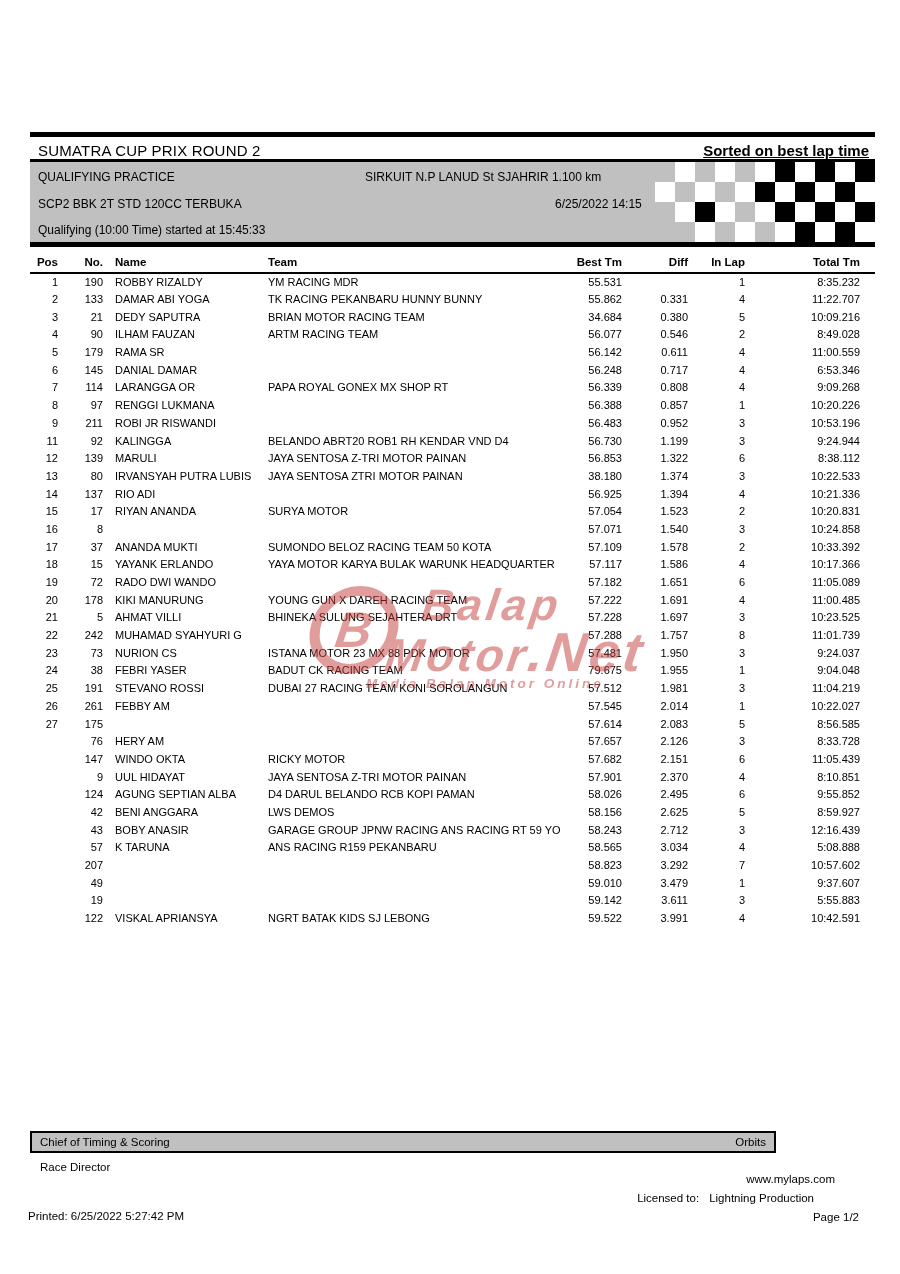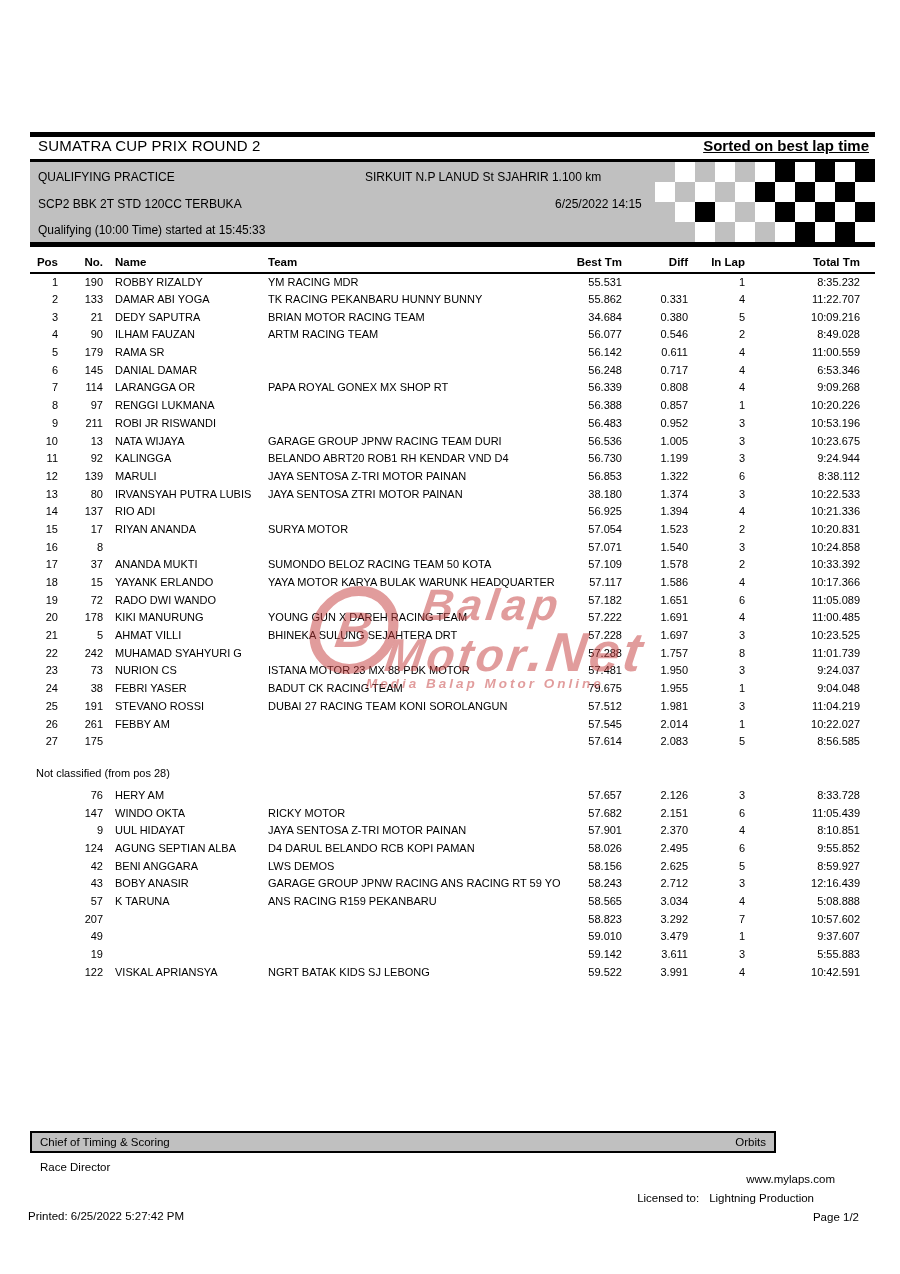--- a/index.html
+++ b/index.html
@@ -7,21 +7,21 @@
   .page {
     position:relative; width:900px; height:1274px; background:#ffffff;
     font-family:"Liberation Sans", sans-serif; color:#000; overflow:hidden;
     margin:0 auto;
   }
   .content { position:absolute; left:30px; top:132px; width:845px; }
   .bar { background:#000; width:100%; }
   .bar.h5 { height:5px; }
   .bar.h3 { height:2.5px; }
 
-  .title-row { display:flex; justify-content:space-between; align-items:flex-start;
+  .title-row { display:flex; justify-content:space-between; align-items:flex-end;
     height:22px; padding:0 6px 0 8px; background:#fff; }
   .title-row .evt { font-size:15px; letter-spacing:0.2px; }
   .title-row .sorted { font-size:15px; font-weight:bold;text-decoration:underline; }
 
   .band { position:relative; height:80px; background:#c0c0c0; font-size:12px; }
   .band .l1a { position:absolute; left:8px;  top:8px; }
   .band .l1b { position:absolute; left:335px; top:8px; }
   .band .l2a { position:absolute; left:8px;  top:35px; }
   .band .l2b { position:absolute; left:525px; top:35px; }
   .band .l3a { position:absolute; left:8px;  top:61px; }
@@ -250,30 +250,20 @@
             <td>9</td>
             <td>211</td>
             <td>ROBI JR RISWANDI</td>
             <td></td>
             <td>56.483</td>
             <td>0.952</td>
             <td>3</td>
             <td>10:53.196</td>
           </tr>
           <tr>
-            <td>10</td>
-            <td>13</td>
-            <td>NATA WIJAYA</td>
-            <td>GARAGE GROUP JPNW RACING TEAM DURI</td>
-            <td>56.536</td>
-            <td>1.005</td>
-            <td>3</td>
-            <td>10:23.675</td>
-          </tr>
-          <tr>
             <td>11</td>
             <td>92</td>
             <td>KALINGGA</td>
             <td>BELANDO ABRT20 ROB1 RH KENDAR VND D4</td>
             <td>56.730</td>
             <td>1.199</td>
             <td>3</td>
             <td>9:24.944</td>
           </tr>
           <tr>
@@ -432,21 +422,20 @@
             <td></td>
             <td></td>
             <td>57.614</td>
             <td>2.083</td>
             <td>5</td>
             <td>8:56.585</td>
           </tr>
         </tbody>
     </table>
 
-    <div class="nc-label">Not classified (from pos 28)</div>
 
     <table class="results nc">
       <colgroup>
         <col class="c-pos">
           <col class="c-no">
           <col class="c-name">
           <col class="c-team">
         <col class="c-best">
           <col class="c-diff">
           <col class="c-inlap">

